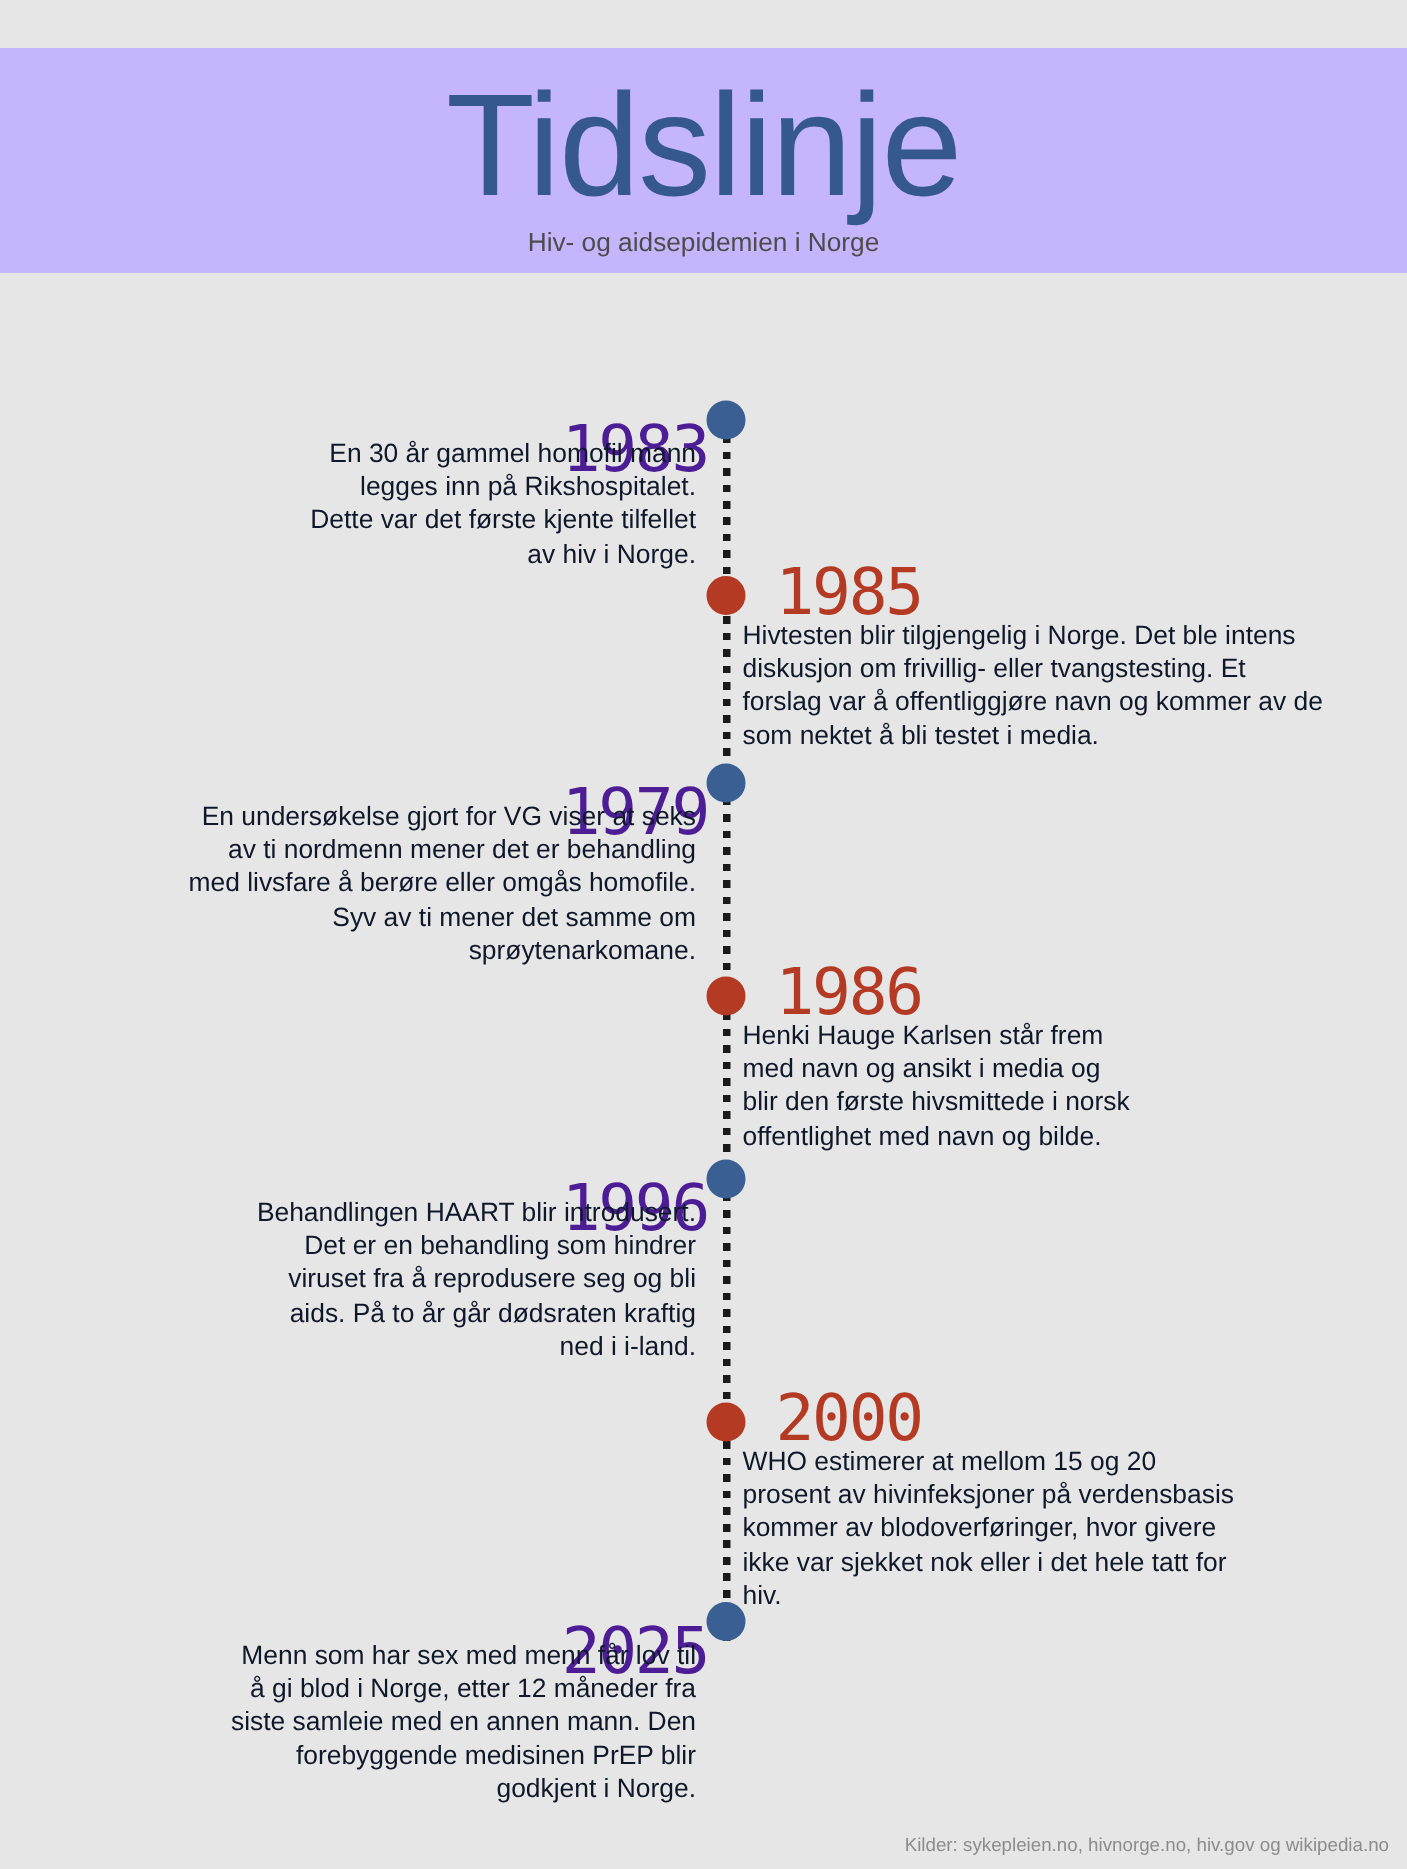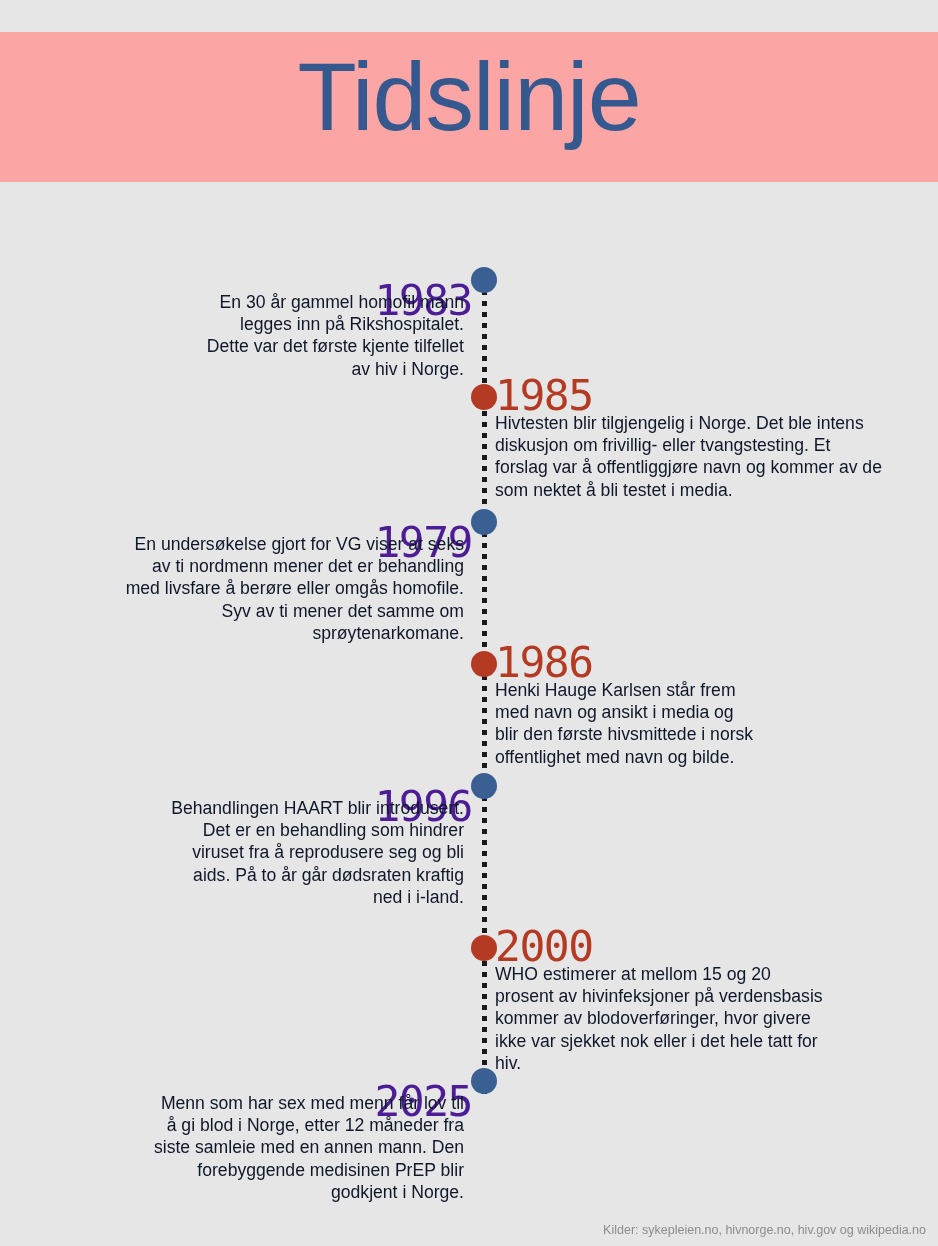--- a/index.html
+++ b/index.html
@@ -15,21 +15,21 @@
     position: relative;
   }
 
   
   .header-band {
     position: absolute;
     left: 0;
     top: 32px;
     width: 938px;
     height: 150px;
-    background: #fca5a5;
+    background: #c4b5fd;
     box-sizing: border-box;
   }
   .title {
     position: absolute;
     left: 0;
     top: 10px;
     width: 938px;
     text-align: center;
     font-family: "Liberation Sans", sans-serif;
     font-size: 97px;
@@ -114,21 +114,21 @@
   }
   .event.left .body-text {
     right: 474px;
     top: 24px;
     width: 430px;
     text-align: right;
   }
 
   
   .event.right .year {
-    left: 495px;
+    left: 517px;
   }
   .event.right .body-text {
     left: 495px;
     top: 28px;
     width: 424px;
     text-align: left;
   }
 
   
   .sources {
@@ -139,20 +139,21 @@
     line-height: 16px;
     color: #8c8c8c;
     text-align: center;
   }
 </style>
 </head>
 <body>
 
 <div class="header-band">
   <div class="title">Tidslinje</div>
+  <div class="subtitle">Hiv- og aidsepidemien i Norge</div>
 </div>
 
 <div class="timeline">
   <div class="axis"></div>
   <div id="events">
       <div class="event left" style="top: 85px;">
         <div class="dot blue"></div>
         <div class="year blue">1983</div>
         <div class="body-text">En 30 år gammel homofil mann
 legges inn på Rikshospitalet.

